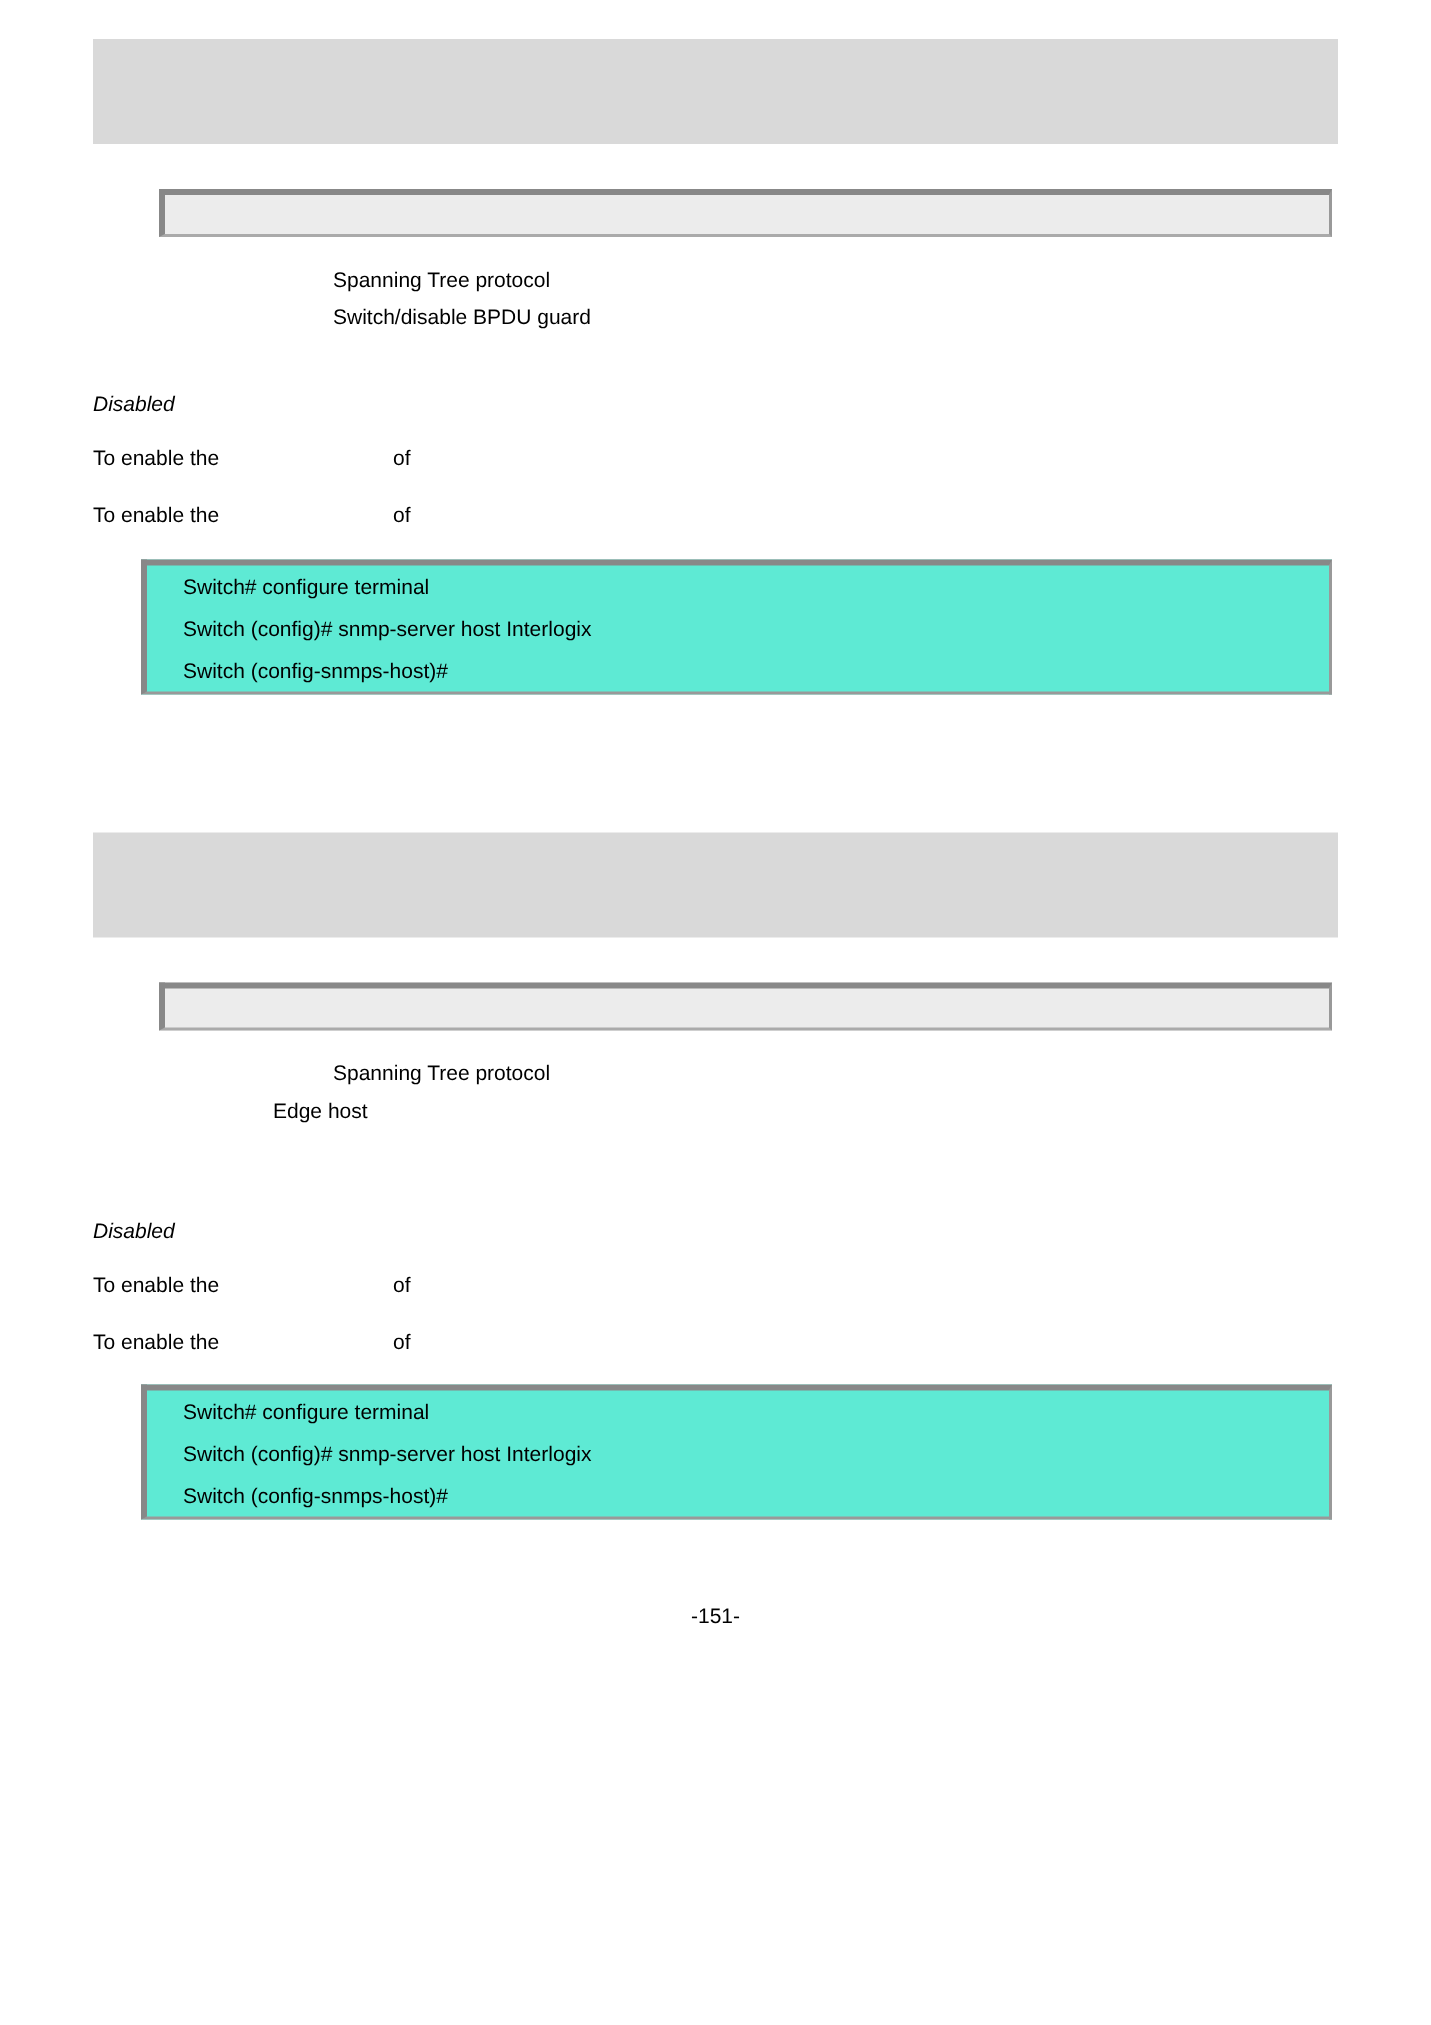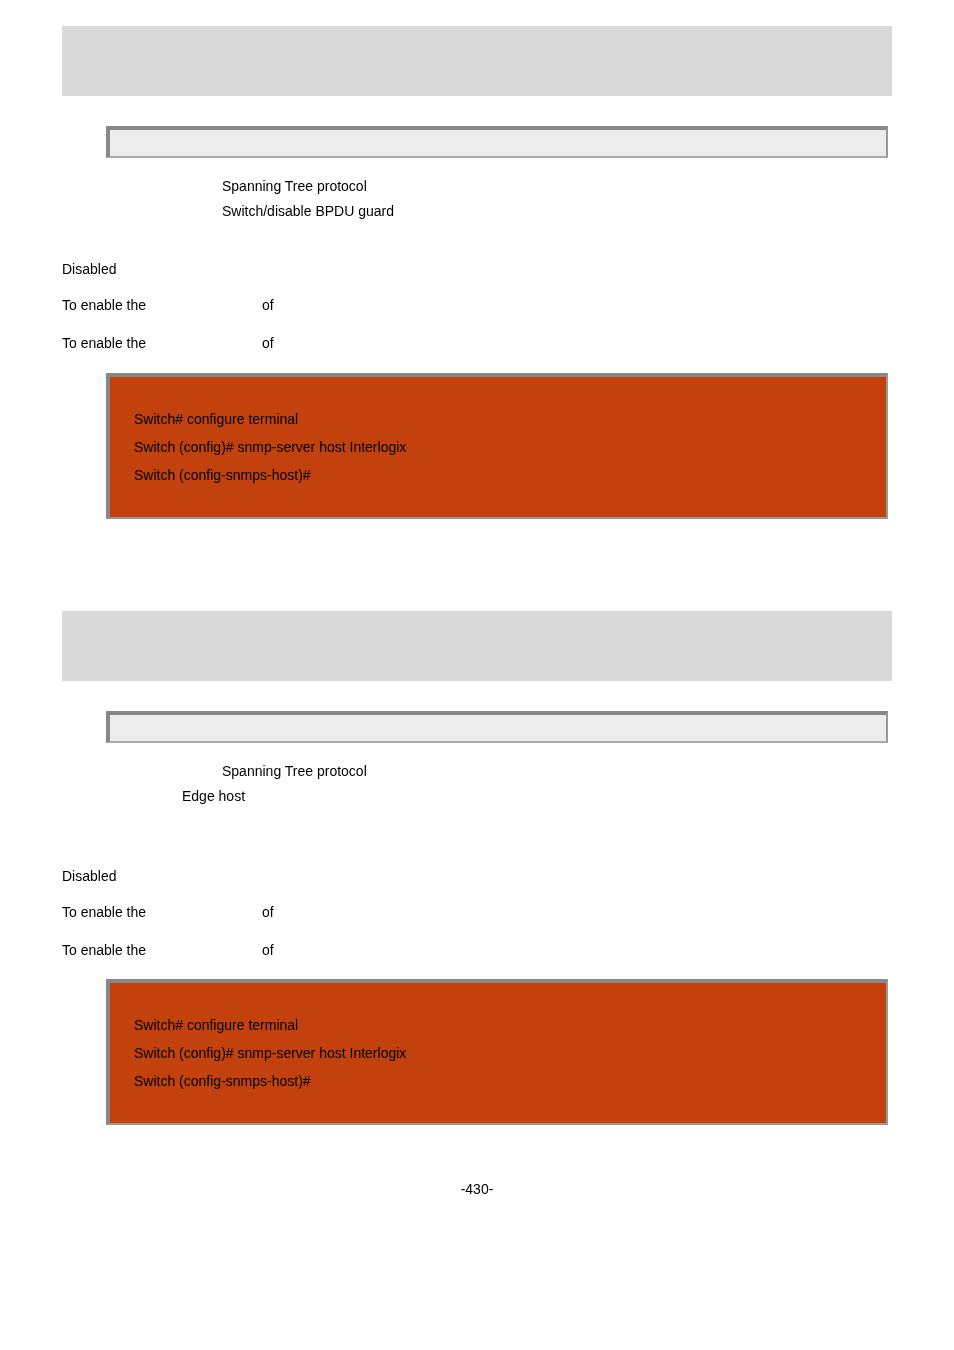--- a/index.html
+++ b/index.html
@@ -44,41 +44,42 @@
   .kv-value-col {
     flex: 1;
   }
   .section-spacer {
     height: 34px;
   }
   .single-line {
     margin-left: 0;
     margin-bottom: 18px;
     line-height: 1.3;
+    font-style: italic;
   }
   .desc-row {
     display: flex;
     line-height: 1.3;
     margin-bottom: 20px;
   }
   .desc-row .left {
     width: 200px;
   }
   .desc-row .right {
     flex: 1;
   }
   .example-box {
     border-top: 4px solid #888;
     border-left: 4px solid #888;
     border-right: 2px solid #999;
     border-bottom: 2px solid #999;
-    background: #c2410c;
-    margin-left: 44px;
+    background: #5eead4;
+    margin-left: 32px;
     margin-right: 4px;
-    padding: 28px 24px;
+    padding: 0 24px;
     line-height: 2.0;
     font-size: 14px;
   }
   .big-gap {
     height: 92px;
   }
   .footer {
     text-align: center;
     margin-top: 56px;
     font-size: 14px;
@@ -150,15 +151,15 @@
     <div class="left">To enable the</div>
     <div class="right">of</div>
   </div>
 
   <div class="example-box">
     <div>Switch# configure terminal</div>
     <div>Switch (config)# snmp-server host Interlogix</div>
     <div>Switch (config-snmps-host)#</div>
   </div>
 
-  <div class="footer">-430-</div>
+  <div class="footer">-151-</div>
 
 </div>
 
 </body></html>

